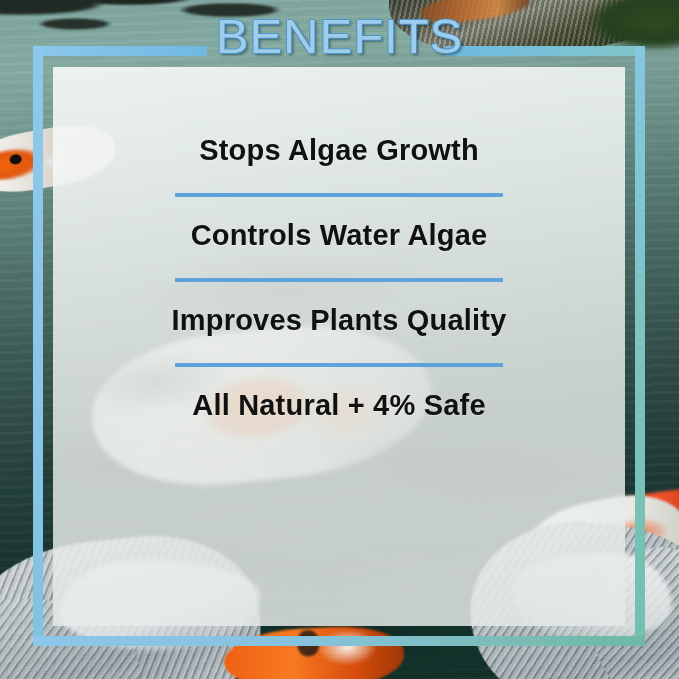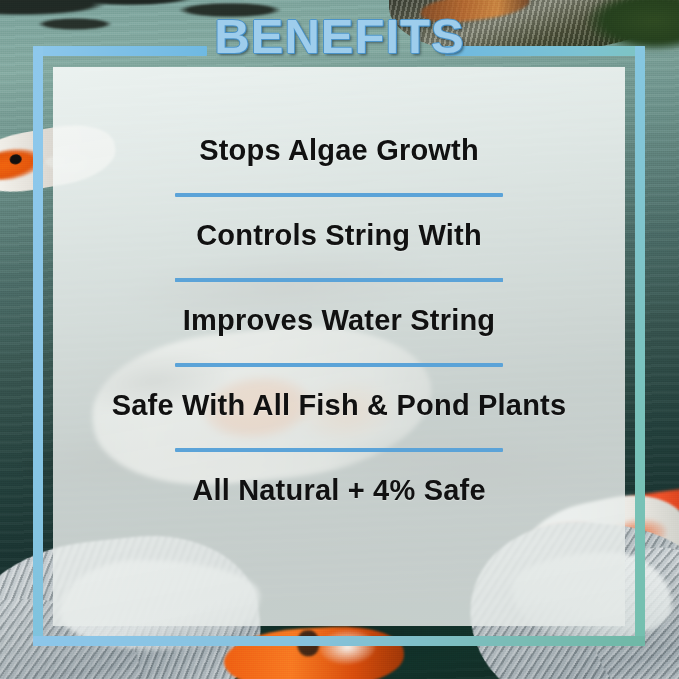--- a/index.html
+++ b/index.html
@@ -238,21 +238,21 @@
     position:absolute; left:53px; top:67px; width:572px; height:559px;
     background:linear-gradient(170deg, rgba(246,249,248,.90) 0%, rgba(240,244,242,.86) 30%, rgba(234,238,236,.82) 62%, rgba(228,233,231,.86) 100%);
     backdrop-filter:blur(1px);
   }
 
   
   .title{
     position:absolute; left:0; right:0; top:12px;
     text-align:center;
     font-family:"Liberation Sans Narrow","Liberation Sans",sans-serif;
-    font-weight:700;
+    font-weight:400;
     font-size:49px;
     letter-spacing:1px;
     line-height:1;
     color:#9ecdec;
     text-shadow:
       1px 0 0 #4b93c8, -1px 0 0 #4b93c8, 0 1px 0 #4b93c8, 0 -1px 0 #4b93c8,
       1px 1px 0 #3f85ba, 2px 2px 3px rgba(10,25,35,.55);
     z-index:5;
   }
 
@@ -348,40 +348,37 @@
 
   <div class="list">
     <div class="row">
       <span class="txt">Stops Algae Growth</span>
     </div>
     <div class="sep">
         <i></i>
       </div>
 
     <div class="row">
-      <span class="txt">Controls String With</span>
+      <span class="txt">Controls Water Algae</span>
     </div>
     <div class="sep">
         <i></i>
       </div>
 
     <div class="sep">
         <i></i>
       </div>
 
     <div class="row">
-      <span class="txt">Improves Water String</span>
-    </div>
-    <div class="sep">
-        <i></i>
-      </div>
-
-    <div class="row wide">
-      <span class="txt">Safe With All Fish &amp; Pond Plants</span>
-    </div>
+      <span class="txt">Improves Plants Quality</span>
+    </div>
+    <div class="sep">
+        <i></i>
+      </div>
+
     <div class="sep">
         <i></i>
       </div>
 
     <div class="row">
       <span class="txt">All Natural + 4% Safe</span>
     </div>
   </div>
 
 </div>

